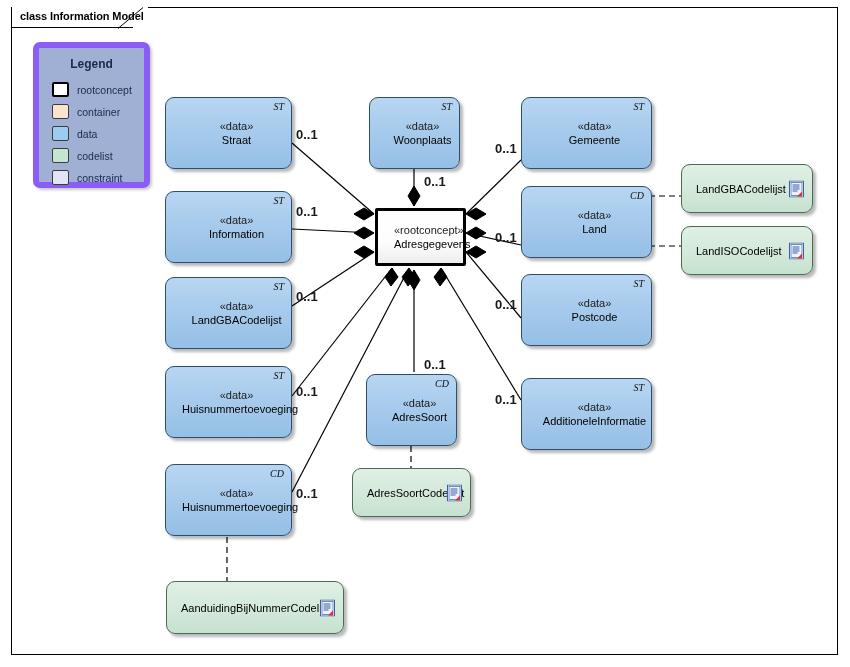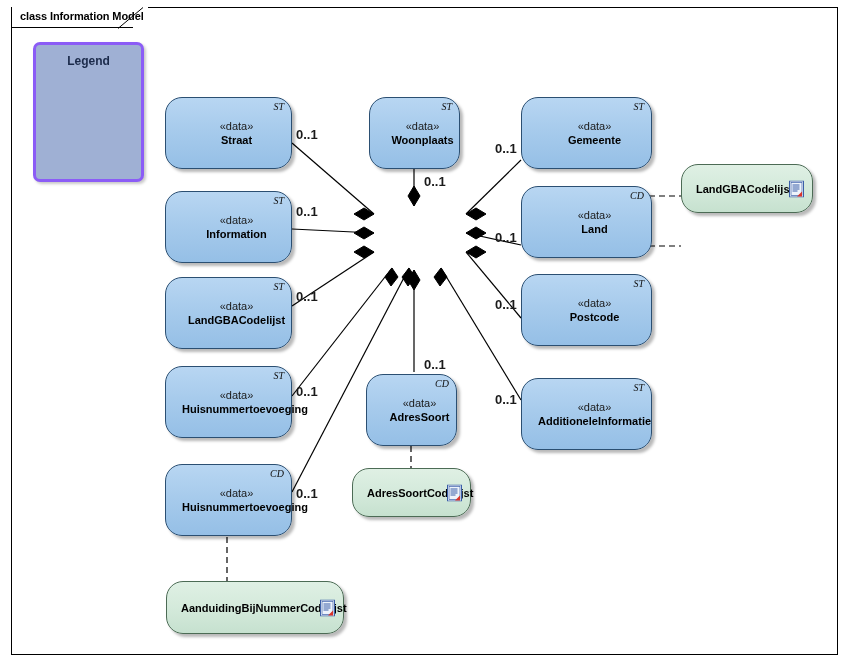--- a/index.html
+++ b/index.html
@@ -46,31 +46,31 @@
     letter-spacing:-0.1px;white-space:nowrap;
   }
 
   
   svg.links{position:absolute;left:0;top:0;width:850px;height:667px;pointer-events:none;}
 
   
   .node{
     position:absolute;
     box-sizing:border-box;
-    border-radius:17px;
+    border-radius:9px;
     box-shadow:3px 3px 3px rgba(0,0,0,0.28);
   }
   .node .stereotype{
     display:block;text-align:center;
     font-size:11px;color:#1a1a1a;
     line-height:13px;
   }
   .node .nodename{
     display:block;text-align:center;
-    font-size:11px;font-weight:bold;color:#000;
+    font-size:11px;font-weight:normal;color:#000;
     line-height:14px;
   }
   .node .corner{
     position:absolute;right:7px;top:3px;
     font-size:10px;font-style:italic;color:#111;
     font-family:"Liberation Serif", serif;
   }
   .node .label-wrap{
     position:absolute;left:16px;right:0;top:50%;
     transform:translateY(-50%);
@@ -107,21 +107,21 @@
     transform:translateY(-50%);
     width:15px;height:17px;
   }
 
   
   .legend{
     position:absolute;left:33px;top:42px;
     width:105px;height:134px;
     border-radius:7px;
     background:#9fb0d4;
-    border:3px solid #8b5cf6;
+    border:6px solid #8b5cf6;
     box-shadow:2px 2px 3px rgba(0,0,0,0.22);
   }
   .legend-title{
     position:absolute;left:0;right:0;top:9px;
     text-align:center;font-size:12px;font-weight:bold;color:#1b2a4a;
   }
   .legend-items{position:absolute;left:13px;top:32px;}
   .legend-row{
     display:flex;align-items:center;height:19px;margin-bottom:3px;
   }
@@ -208,22 +208,50 @@
     <g stroke="#000" stroke-width="1.2" fill="none" stroke-dasharray="6,4">
       <line x1="649" y1="196" x2="681" y2="196"></line>
       <line x1="649" y1="246" x2="681" y2="246"></line>
       <line x1="411" y1="446" x2="411" y2="468"></line>
       <line x1="227" y1="537" x2="227" y2="581"></line>
     </g>
   </svg>
 
   <div class="legend">
     <div class="legend-title">Legend</div>
-  </div>
-
+    <div class="legend-items">
+      <div class="legend-row">
+        <span class="swatch rootconcept"></span>
+        <span class="legend-label">rootconcept</span>
+      </div>
+      <div class="legend-row">
+        <span class="swatch container"></span>
+        <span class="legend-label">container</span>
+      </div>
+      <div class="legend-row">
+        <span class="swatch data"></span>
+        <span class="legend-label">data</span>
+      </div>
+      <div class="legend-row">
+        <span class="swatch codelist"></span>
+        <span class="legend-label">codelist</span>
+      </div>
+      <div class="legend-row">
+        <span class="swatch constraint"></span>
+        <span class="legend-label">constraint</span>
+      </div>
+    </div>
+  </div>
+
+  <div class="node rootconcept" style="left:375px;top:208px;width:91px;height:58px;">
+    <div class="label-wrap">
+      <span class="stereotype">«rootconcept»</span>
+      <span class="nodename">Adresgegevens</span>
+    </div>
+  </div>
 
   <div class="node data" style="left:165px;top:97px;width:127px;height:72px;">
     <span class="corner">ST</span>
     <div class="label-wrap">
       <span class="stereotype">«data»</span>
       <span class="nodename">Straat</span>
     </div>
   </div>
 
   <div class="node data" style="left:165px;top:191px;width:127px;height:72px;">
@@ -316,55 +344,71 @@
         <rect x="2" y="2" width="11" height="13" fill="#eef3fb" stroke="#3b5fa8" stroke-width="0.7"></rect>
         <line x1="3.5" y1="4.5" x2="10.5" y2="4.5" stroke="#3b5fa8" stroke-width="1"></line>
         <line x1="3.5" y1="6.5" x2="10.5" y2="6.5" stroke="#3b5fa8" stroke-width="1"></line>
         <line x1="3.5" y1="8.5" x2="10.5" y2="8.5" stroke="#3b5fa8" stroke-width="1"></line>
         <line x1="3.5" y1="10.5" x2="8.5" y2="10.5" stroke="#3b5fa8" stroke-width="1"></line>
         <polygon points="8,16 13,16 13,11" fill="#d9342b"></polygon>
       </svg>
     </span>
   </div>
 
-
-  <div class="node codelist" style="left:352px;top:468px;width:119px;height:49px;">
-    <div class="label-wrap">
-      <span class="nodename">AdresSoortCodelijst</span>
+  <div class="node codelist" style="left:681px;top:226px;width:132px;height:49px;">
+    <div class="label-wrap">
+      <span class="nodename">LandISOCodelijst</span>
     </div>
     <span class="doc-icon">
       <svg width="15" height="17" viewBox="0 0 15 17">
         <rect x="0.5" y="0.5" width="14" height="16" fill="#ffffff" stroke="#3b5fa8" stroke-width="1"></rect>
         <rect x="2" y="2" width="11" height="13" fill="#eef3fb" stroke="#3b5fa8" stroke-width="0.7"></rect>
         <line x1="3.5" y1="4.5" x2="10.5" y2="4.5" stroke="#3b5fa8" stroke-width="1"></line>
         <line x1="3.5" y1="6.5" x2="10.5" y2="6.5" stroke="#3b5fa8" stroke-width="1"></line>
         <line x1="3.5" y1="8.5" x2="10.5" y2="8.5" stroke="#3b5fa8" stroke-width="1"></line>
         <line x1="3.5" y1="10.5" x2="8.5" y2="10.5" stroke="#3b5fa8" stroke-width="1"></line>
         <polygon points="8,16 13,16 13,11" fill="#d9342b"></polygon>
       </svg>
     </span>
   </div>
 
-  <div class="node codelist" style="left:166px;top:581px;width:178px;height:53px;">
-    <div class="label-wrap">
-      <span class="nodename">AanduidingBijNummerCodelijst</span>
+  <div class="node codelist" style="left:352px;top:468px;width:119px;height:49px;">
+    <div class="label-wrap">
+      <span class="nodename">AdresSoortCodelijst</span>
     </div>
     <span class="doc-icon">
       <svg width="15" height="17" viewBox="0 0 15 17">
         <rect x="0.5" y="0.5" width="14" height="16" fill="#ffffff" stroke="#3b5fa8" stroke-width="1"></rect>
         <rect x="2" y="2" width="11" height="13" fill="#eef3fb" stroke="#3b5fa8" stroke-width="0.7"></rect>
         <line x1="3.5" y1="4.5" x2="10.5" y2="4.5" stroke="#3b5fa8" stroke-width="1"></line>
         <line x1="3.5" y1="6.5" x2="10.5" y2="6.5" stroke="#3b5fa8" stroke-width="1"></line>
         <line x1="3.5" y1="8.5" x2="10.5" y2="8.5" stroke="#3b5fa8" stroke-width="1"></line>
         <line x1="3.5" y1="10.5" x2="8.5" y2="10.5" stroke="#3b5fa8" stroke-width="1"></line>
         <polygon points="8,16 13,16 13,11" fill="#d9342b"></polygon>
       </svg>
     </span>
   </div>
 
+  <div class="node codelist" style="left:166px;top:581px;width:178px;height:53px;">
+    <div class="label-wrap">
+      <span class="nodename">AanduidingBijNummerCodelijst</span>
+    </div>
+    <span class="doc-icon">
+      <svg width="15" height="17" viewBox="0 0 15 17">
+        <rect x="0.5" y="0.5" width="14" height="16" fill="#ffffff" stroke="#3b5fa8" stroke-width="1"></rect>
+        <rect x="2" y="2" width="11" height="13" fill="#eef3fb" stroke="#3b5fa8" stroke-width="0.7"></rect>
+        <line x1="3.5" y1="4.5" x2="10.5" y2="4.5" stroke="#3b5fa8" stroke-width="1"></line>
+        <line x1="3.5" y1="6.5" x2="10.5" y2="6.5" stroke="#3b5fa8" stroke-width="1"></line>
+        <line x1="3.5" y1="8.5" x2="10.5" y2="8.5" stroke="#3b5fa8" stroke-width="1"></line>
+        <line x1="3.5" y1="10.5" x2="8.5" y2="10.5" stroke="#3b5fa8" stroke-width="1"></line>
+        <polygon points="8,16 13,16 13,11" fill="#d9342b"></polygon>
+      </svg>
+    </span>
+  </div>
+
   <div class="mult" style="left:296px;top:127px;">0..1</div>
   <div class="mult" style="left:296px;top:204px;">0..1</div>
   <div class="mult" style="left:296px;top:289px;">0..1</div>
   <div class="mult" style="left:296px;top:384px;">0..1</div>
   <div class="mult" style="left:296px;top:486px;">0..1</div>
   <div class="mult" style="left:424px;top:174px;">0..1</div>
   <div class="mult" style="left:424px;top:357px;">0..1</div>
   <div class="mult" style="left:495px;top:141px;">0..1</div>
   <div class="mult" style="left:495px;top:230px;">0..1</div>
   <div class="mult" style="left:495px;top:297px;">0..1</div>

